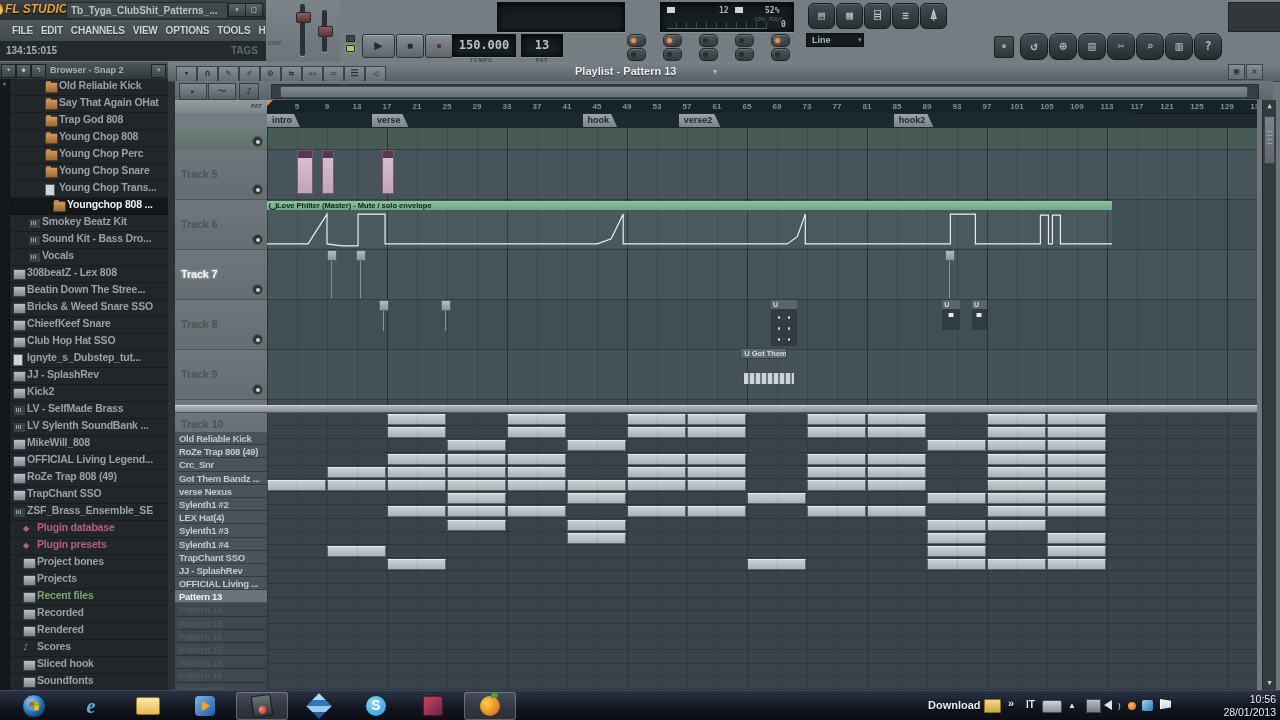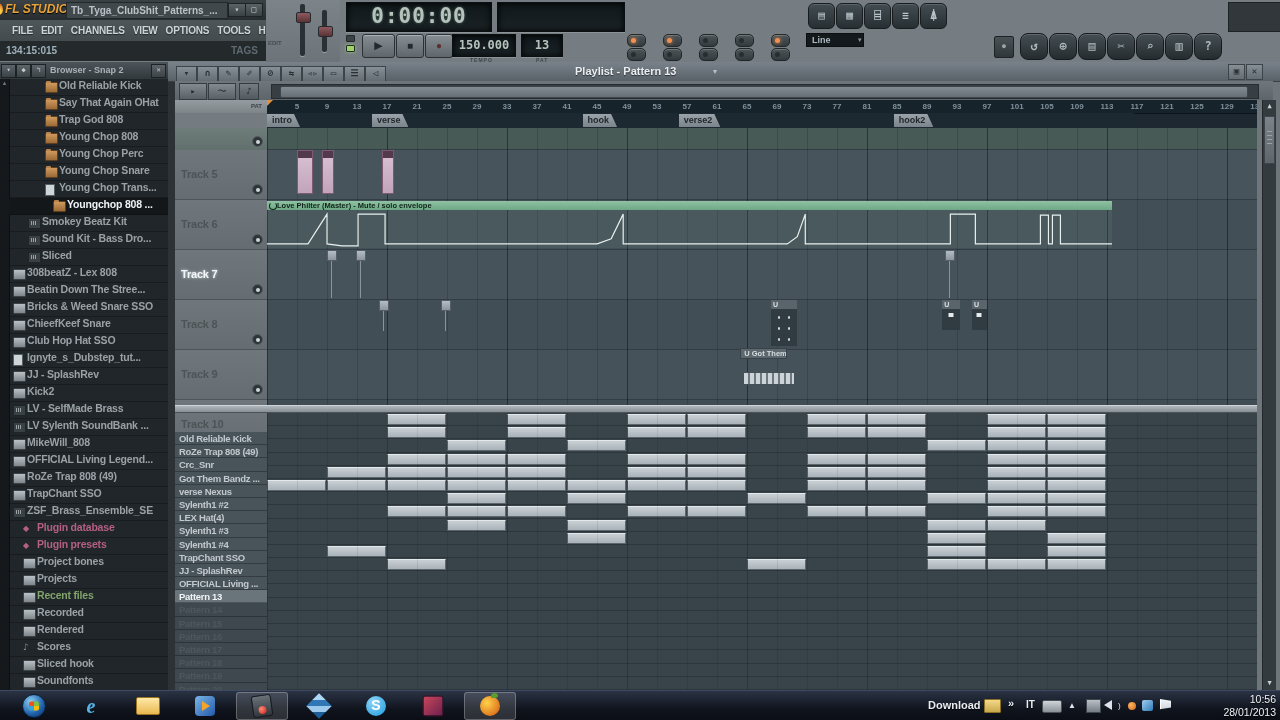--- a/index.html
+++ b/index.html
@@ -197,24 +197,31 @@
   <div class="abs" id="faders">
     <div class="abs fader-slot" style="left:34px">
       <div class="abs fader-handle" style="left:-4px;top:8px"></div>
     </div>
     <div class="abs fader-slot" style="left:56px;top:10px;height:42px">
       <div class="abs fader-handle" style="left:-4px;top:16px"></div>
     </div>
     <div class="abs tiny-label" style="left:2px;top:40px">EDIT</div>
   </div>
 
-  <div class="abs lcd-panel" id="time-lcd">
-    <div id="time-digits">0:00:00</div>
-  </div>
   <div class="abs lcd-panel" id="mid-panel"></div>
+  <div class="abs lcd-panel" id="cpu-panel">
+    <span class="abs cpu-block" style="left:6px;top:4px"></span>
+    <span class="abs cpu-txt" style="left:58px;top:3px">12</span>
+    <span class="abs cpu-block" style="left:74px;top:4px"></span>
+    <span class="abs cpu-txt" style="left:104px;top:3px">52%</span>
+    <span class="abs micro" style="left:94px;top:13px">CPU</span>
+    <span class="abs micro" style="left:108px;top:13px">POLY</span>
+    <span class="abs cpu-txt" style="left:120px;top:17px">0</span>
+    <span class="abs" id="cpu-spark"></span>
+  </div>
 
   <div class="abs" style="left:346px;top:35px">
     <div class="led"></div>
     <div class="led green" style="margin-top:3px"></div>
   </div>
   <div class="abs trans-btn" style="left:362px;width:31px;font-size:11px;line-height:21px">▶</div>
   <div class="abs trans-btn" style="left:396px;width:26px;font-size:10px;line-height:21px">■</div>
   <div class="abs trans-btn" style="left:425px;width:26px;font-size:10px;line-height:21px;color:#5c2f31">●</div>
   <div class="abs lcd-panel" id="bpm-lcd">
     <div id="bpm-digits">150.000</div>
@@ -296,21 +303,21 @@
         <div class="b-item" style="padding-left: 50px;"><span class="b-ico ico-folder" style="left: 36px;"></span><span>Old Reliable Kick</span></div>
         <div class="b-item" style="padding-left: 50px;"><span class="b-ico ico-folder" style="left: 36px;"></span><span>Say That Again OHat</span></div>
         <div class="b-item" style="padding-left: 50px;"><span class="b-ico ico-folder" style="left: 36px;"></span><span>Trap God 808</span></div>
         <div class="b-item" style="padding-left: 50px;"><span class="b-ico ico-folder" style="left: 36px;"></span><span>Young Chop 808</span></div>
         <div class="b-item" style="padding-left: 50px;"><span class="b-ico ico-folder" style="left: 36px;"></span><span>Young Chop Perc</span></div>
         <div class="b-item" style="padding-left: 50px;"><span class="b-ico ico-folder" style="left: 36px;"></span><span>Young Chop Snare</span></div>
         <div class="b-item" style="padding-left: 50px;"><span class="b-ico ico-file" style="left: 36px;"></span><span>Young Chop Trans...</span></div>
         <div class="b-item sel" style="padding-left: 58px;"><span class="b-ico ico-folder" style="left: 44px;"></span><span>Youngchop 808 ...</span></div>
         <div class="b-item" style="padding-left: 33px;"><span class="b-ico ico-speaker" style="left: 19px;"></span><span>Smokey Beatz Kit</span></div>
         <div class="b-item" style="padding-left: 33px;"><span class="b-ico ico-speaker" style="left: 19px;"></span><span>Sound Kit - Bass Dro...</span></div>
-        <div class="b-item" style="padding-left: 33px;"><span class="b-ico ico-speaker" style="left: 19px;"></span><span>Sliced</span></div>
+        <div class="b-item" style="padding-left: 33px;"><span class="b-ico ico-speaker" style="left: 19px;"></span><span>Vocals</span></div>
         <div class="b-item" style="padding-left: 18px;"><span class="b-ico ico-gray" style="left: 4px;"></span><span>308beatZ - Lex 808</span></div>
         <div class="b-item" style="padding-left: 18px;"><span class="b-ico ico-gray" style="left: 4px;"></span><span>Beatin Down The Stree...</span></div>
         <div class="b-item" style="padding-left: 18px;"><span class="b-ico ico-gray" style="left: 4px;"></span><span>Bricks &amp; Weed Snare SSO</span></div>
         <div class="b-item" style="padding-left: 18px;"><span class="b-ico ico-gray" style="left: 4px;"></span><span>ChieefKeef Snare</span></div>
         <div class="b-item" style="padding-left: 18px;"><span class="b-ico ico-gray" style="left: 4px;"></span><span>Club Hop Hat SSO</span></div>
         <div class="b-item" style="padding-left: 18px;"><span class="b-ico ico-file" style="left: 4px;"></span><span>Ignyte_s_Dubstep_tut...</span></div>
         <div class="b-item" style="padding-left: 18px;"><span class="b-ico ico-gray" style="left: 4px;"></span><span>JJ - SplashRev</span></div>
         <div class="b-item" style="padding-left: 18px;"><span class="b-ico ico-gray" style="left: 4px;"></span><span>Kick2</span></div>
         <div class="b-item" style="padding-left: 18px;"><span class="b-ico ico-speaker" style="left: 4px;"></span><span>LV - SelfMade Brass</span></div>
         <div class="b-item" style="padding-left: 18px;"><span class="b-ico ico-speaker" style="left: 4px;"></span><span>LV Sylenth SoundBank ...</span></div>

